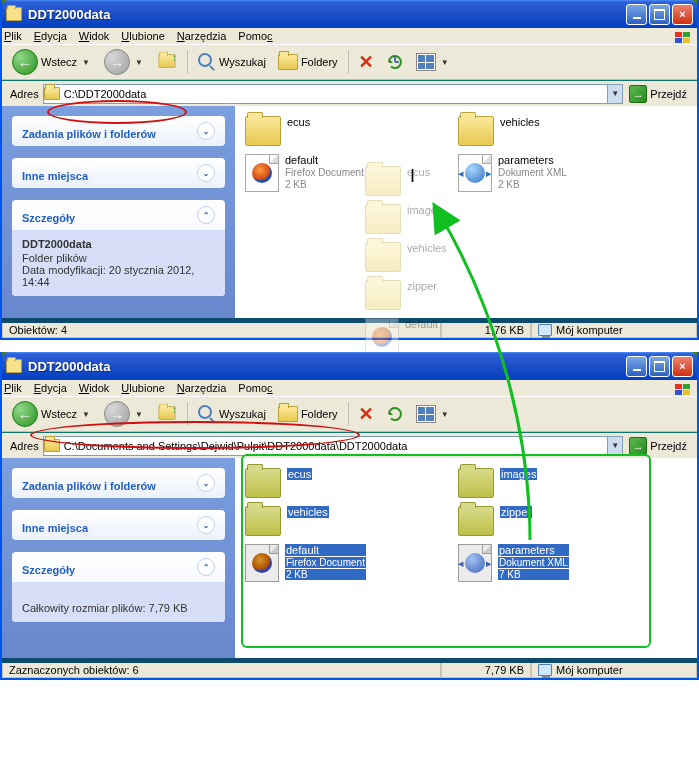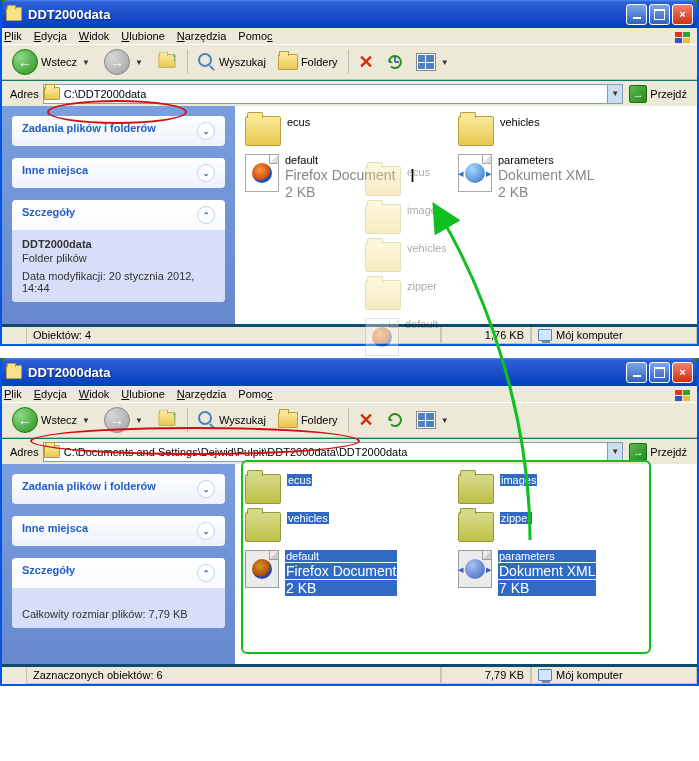--- a/index.html
+++ b/index.html
@@ -40,42 +40,42 @@
 .view-btn i { background: #5080c0; }
 .addrbar { background: #ece9d8; padding: 2px 8px; display: flex; align-items: center; gap: 4px; font-size: 11px; height: 26px; border-top: 1px solid #0f766e; }
 .addr-input { flex: 1; border: 1px solid #7f9db9; background: #fff; height: 20px; display: flex; align-items: center; padding: 0 0; gap: 4px; position: relative; }
 .addr-input .folder-i { width: 16px; height: 13px; }
 .addr-dd { width: 15px; text-align: center; color: #333; background: #cde; border-left: 1px solid #7f9db9; height: 18px; line-height: 18px; font-size: 8px; margin-left: auto; }
 .go-btn { display: flex; align-items: center; gap: 3px; padding: 2px; cursor: pointer; }
 .go-sq { width: 18px; height: 18px; background: linear-gradient(135deg, #5aba50, #2a8a20); border: 1px solid #1a7010; border-radius: 2px; color: #fff; display: flex; align-items: center; justify-content: center; font-size: 11px; }
 .body-area { display: flex; background: #fff; position: relative; }
 .sidebar { width: 233px; background: linear-gradient(#7a9ede, #6888ce); padding: 10px; }
 .panel { background: linear-gradient(#fff, #ecf1fb); border-radius: 4px; margin-bottom: 12px; overflow: hidden; }
-.panel-h { padding: 6px 10px; display: flex; align-items: flex-start; justify-content: space-between; color: #215dc6; font-weight: bold; font-size: 11px; cursor: pointer; }
+.panel-h { padding: 6px 10px; display: flex; align-items: flex-end; justify-content: space-between; color: #215dc6; font-weight: bold; font-size: 11px; cursor: pointer; }
 .chev { width: 18px; height: 18px; background: #fff; border: 1px solid #c0d0f0; border-radius: 50%; display: flex; align-items: center; justify-content: center; color: #215dc6; font-size: 8px; }
 .panel-b { background: #d6dff7; padding: 8px 10px; font-size: 11px; color: #333; }
 .panel-b .ttl { font-weight: bold; margin-bottom: 2px; }
 .content { flex: 1; background: #fff; padding: 10px; position: relative; min-height: 200px; }
 .icon-grid { display: flex; flex-wrap: wrap; gap: 8px 28px; align-content: flex-start; }
 .item { display: flex; align-items: flex-start; gap: 6px; width: 185px; font-size: 11px; }
 .item-sel .lbl-wrap span { background: #316ac5; color: #fff; padding: 0 1px; }
 .lbl-wrap { display: flex; flex-direction: column; gap: 1px; }
-.lbl-sub { color: #888; font-size: 14px; }
+.lbl-sub { color: #888; font-size: 10px; }
 .item-sel .lbl-sub { background: #316ac5; color: #fff; }
 .big-folder { width: 36px; height: 30px; background: linear-gradient(#fae89a, #e8c850); border: 1px solid #b8a03a; border-radius: 2px; position: relative; flex-shrink: 0; }
 .big-folder::before { content: ''; position: absolute; top: -5px; left: 1px; width: 14px; height: 5px; background: #fae89a; border: 1px solid #b8a03a; border-bottom: none; border-radius: 2px 2px 0 0; }
 .big-folder.sel, .doc-icon.sel { filter: brightness(0.92) hue-rotate(12deg); }
 .doc-icon { width: 34px; height: 38px; background: #fff; border: 1px solid #aaa; display: flex; align-items: center; justify-content: center; flex-shrink: 0; position: relative; }
 .doc-icon::after { content: ''; position: absolute; top: 0; right: 0; width: 8px; height: 8px; background: linear-gradient(135deg, transparent 48%, #ddd 52%); border-left: 1px solid #aaa; border-bottom: 1px solid #aaa; }
 .ff-circ { width: 20px; height: 20px; border-radius: 50%; background: radial-gradient(circle at 40% 35%, #ff9a40, #d04a10 55%, #2050b0 60%); }
 .xml-globe { width: 20px; height: 20px; border-radius: 50%; background: radial-gradient(circle at 35% 30%, #a8d8ff, #3070c0); position: relative; }
 .xml-globe::before, .xml-globe::after { content: '◂'; position: absolute; color: #3070c0; font-size: 11px; }
 .xml-globe::before { left: -7px; top: 4px; }
 .xml-globe::after { right: -7px; top: 4px; transform: scaleX(-1); }
-.statusbar { background: #ece9d8; border-top: 3px solid #0c4a6e; display: flex; font-size: 11px; height: 20px; align-items: center; padding-left: 24px; }
+.statusbar { background: #ece9d8; border-top: 5px solid #0c4a6e; display: flex; font-size: 11px; height: 20px; align-items: center; }
 .sb-cell { border: 1px solid #c8c4b6; border-top: none; padding: 2px 6px; height: 100%; display: flex; align-items: center; gap: 4px; }
 .sb-cell:first-child { flex: 1; }
 .sb-cell:nth-child(2) { width: 90px; justify-content: flex-end; }
 .sb-cell:last-child { width: 166px; }
 .comp-icon { width: 14px; height: 12px; border: 1px solid #5080c0; background: #cde8ff; border-radius: 1px; position: relative; }
 .comp-icon::after { content: ''; position: absolute; bottom: -3px; left: 3px; width: 8px; height: 2px; background: #888; }
 .ellipse { position: absolute; border: 2px solid #d01010; border-radius: 50%; pointer-events: none; }
 .selbox { position: absolute; border: 2px solid #10c020; border-radius: 6px; pointer-events: none; }
 .arrow-svg { position: absolute; pointer-events: none; z-index: 10; }
 .ghost-cursor { position: absolute; font-size: 18px; color: #000; text-shadow: 0 0 1px #fff; z-index: 5; pointer-events: none; }
@@ -182,21 +182,21 @@
             </div>
       </div>
       <div class="panel">
         <div class="panel-h">
               <span>Szczegóły</span>
               <div class="chev">⌃</div>
             </div>
         <div class="panel-b">
           <div class="ttl">DDT2000data</div>
           <div>Folder plików</div>
-          <div style="margin-top:6px">Data modyfikacji: 20 stycznia 2012, 14:44</div>
+          <div style="">Data modyfikacji: 20 stycznia 2012, 14:44</div>
         </div>
       </div>
     </div>
     <div class="content">
       <div class="icon-grid">
         <div class="item">
               <div class="big-folder"></div>
               <div class="lbl-wrap">
                 <span>ecus</span>
               </div>

